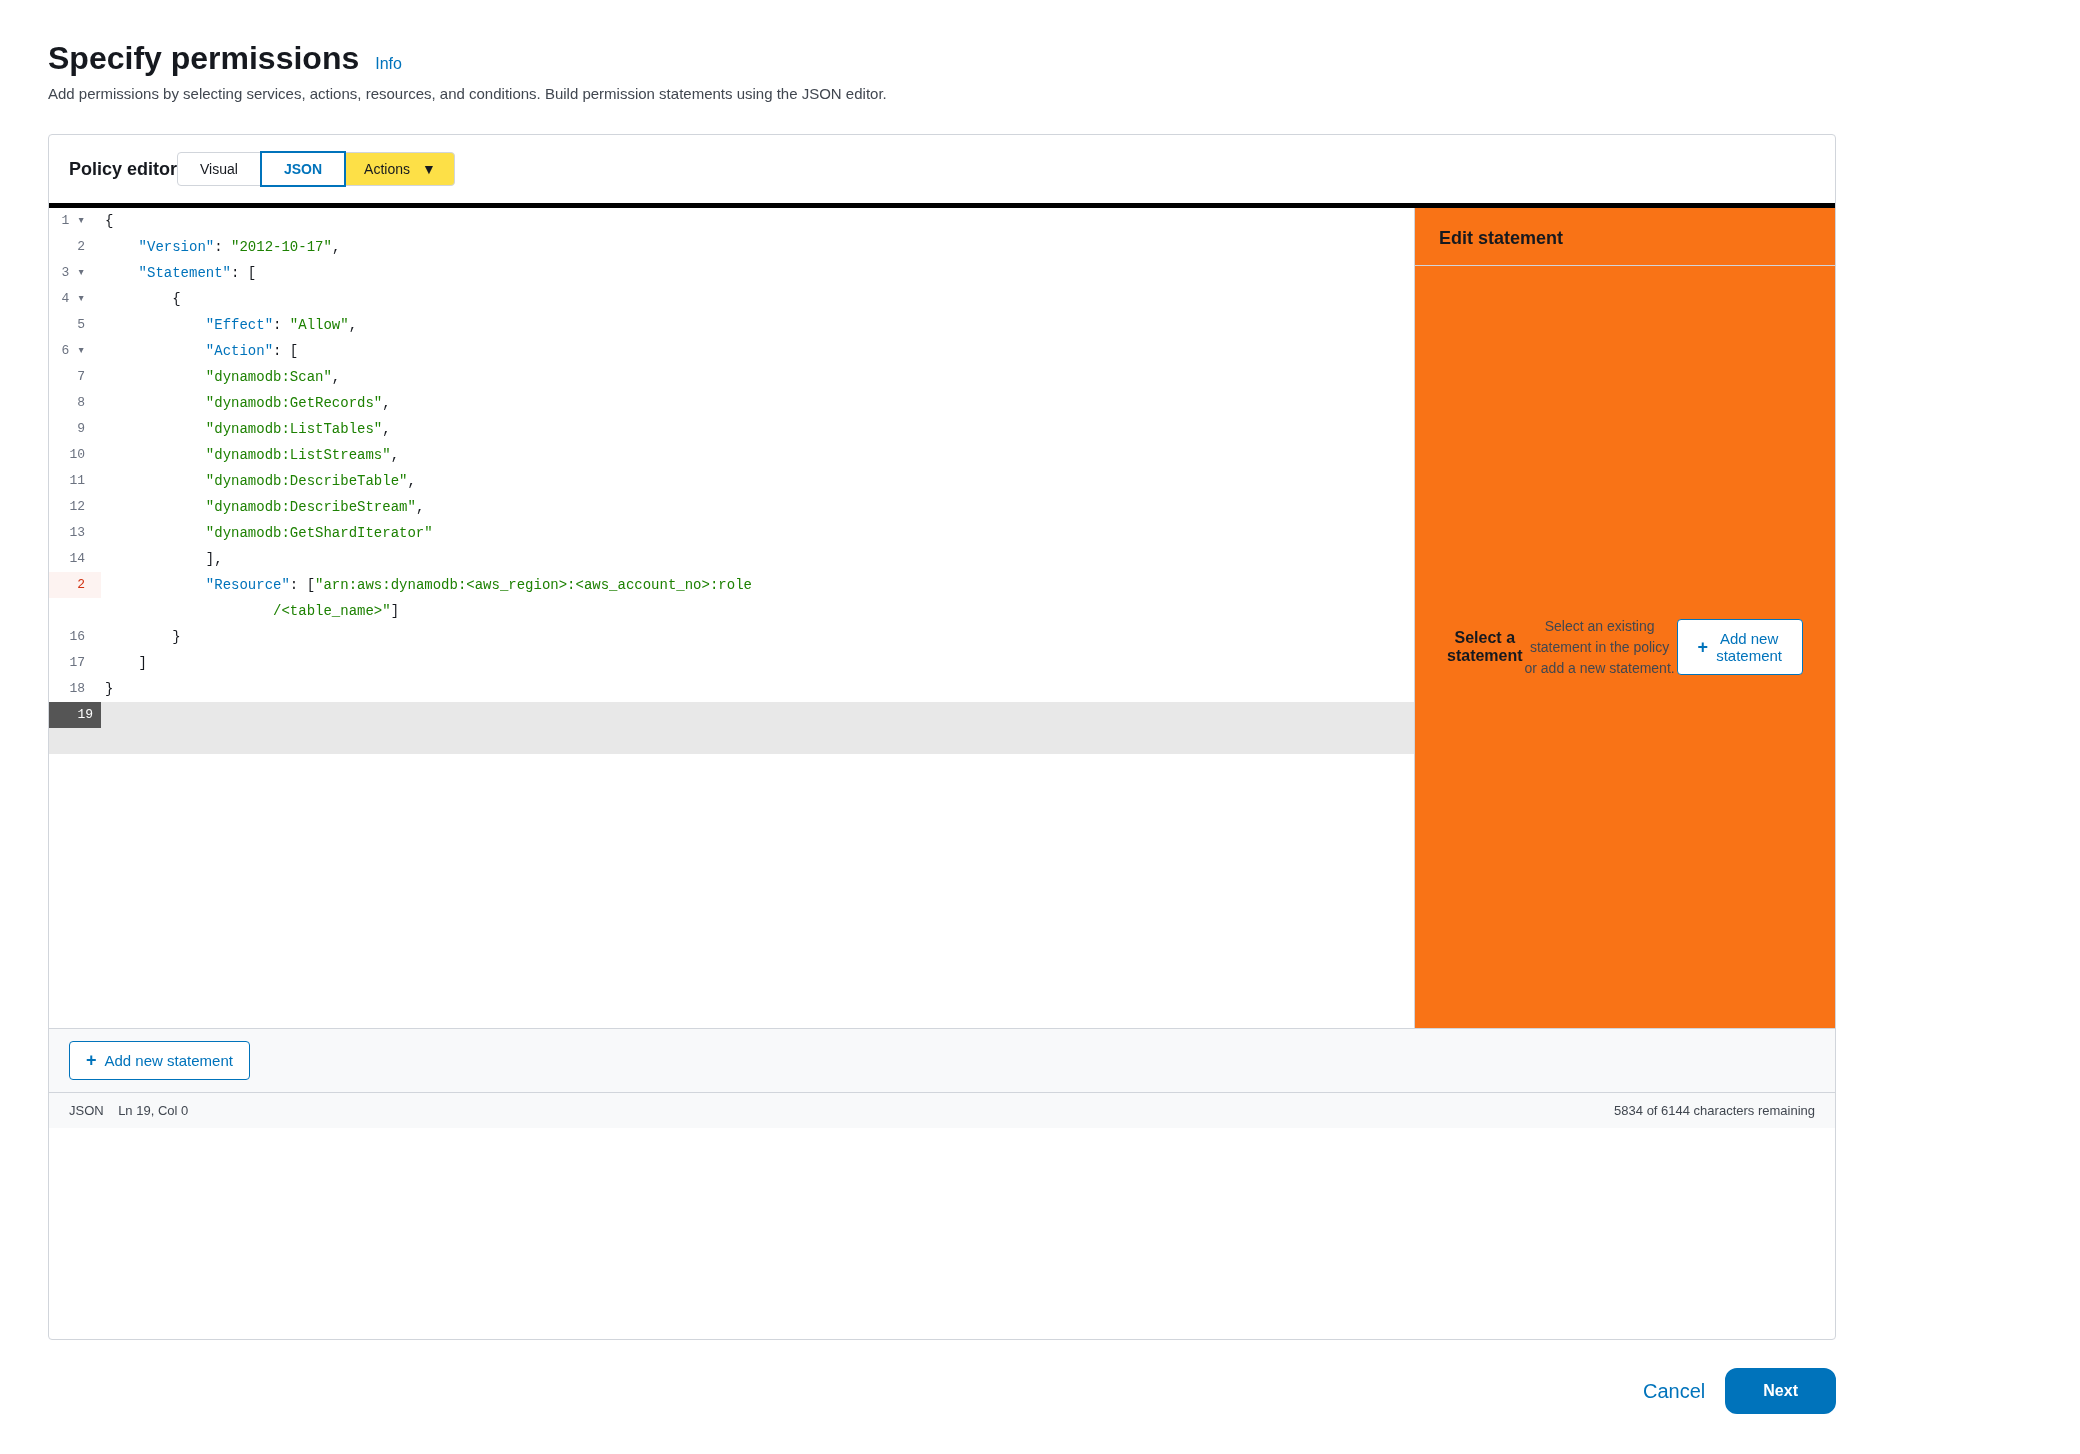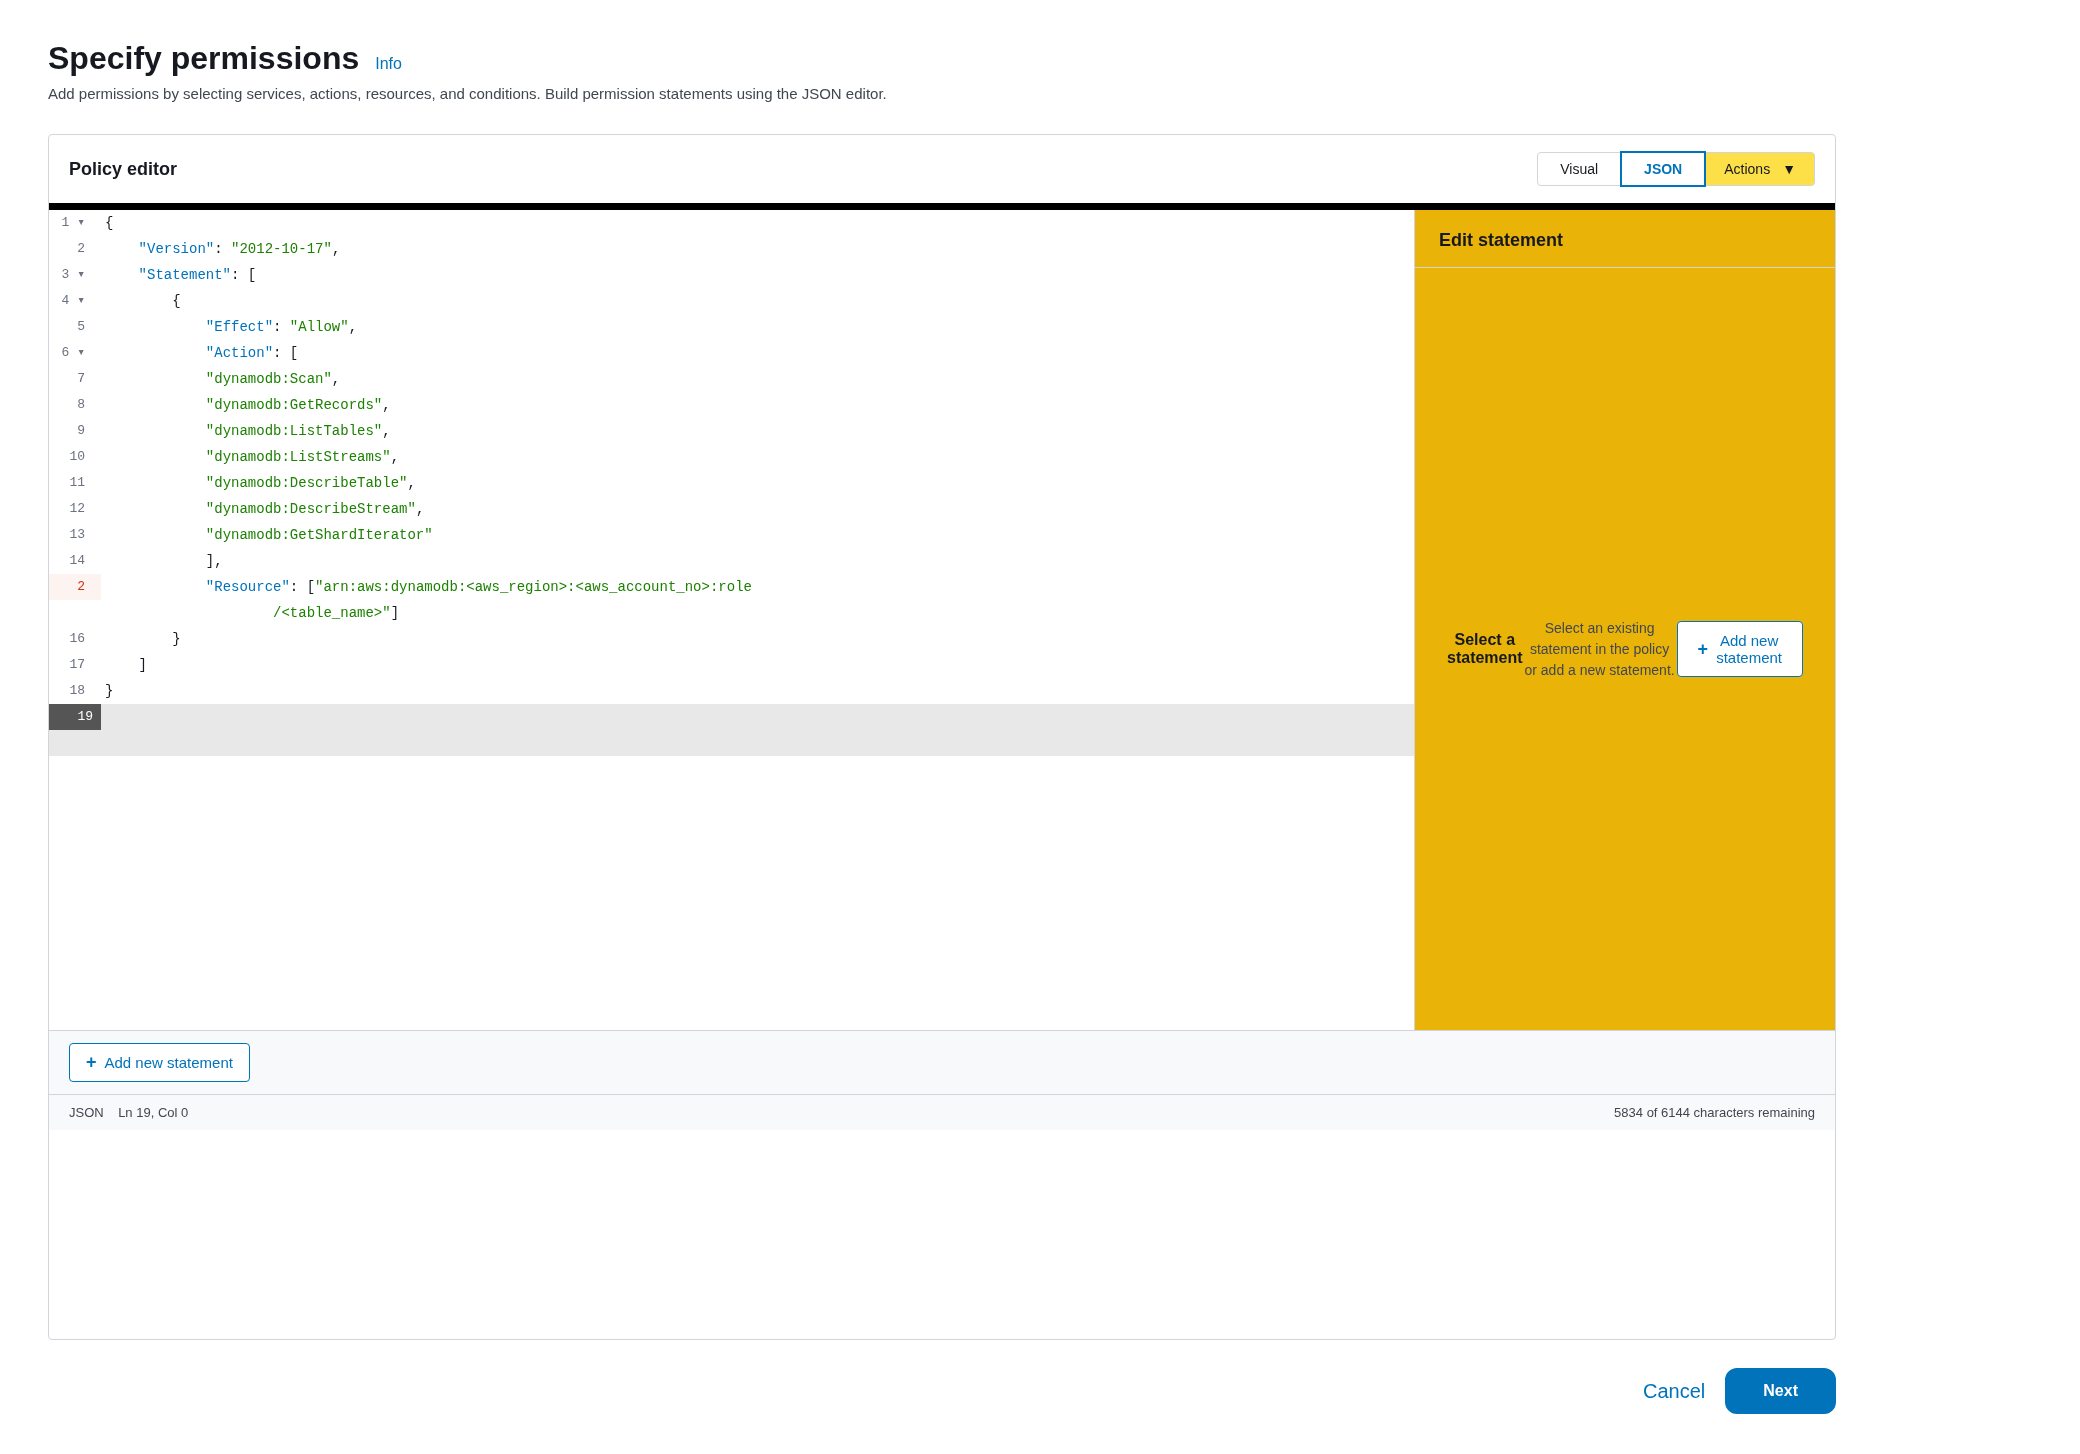--- a/index.html
+++ b/index.html
@@ -40,23 +40,22 @@
     }
     .policy-editor-section {
       border: 1px solid #d1d5db;
       border-radius: 4px;
       background: #fff;
       flex: 1;
     }
     .policy-editor-header {
       display: flex;
       align-items: center;
-      justify-content: space-between;
       padding: 16px 20px;
-      border-bottom: 7px solid #000000;
+      border-bottom: 5px solid #000000;
     }
     .policy-editor-title {
       font-size: 18px;
       font-weight: 700;
       color: #16191f;
     }
     .editor-tabs {
       display: flex;
       align-items: center;
       gap: 0;
@@ -136,21 +135,21 @@
     .line-content {
       flex: 1;
       white-space: pre;
       padding-left: 4px;
     }
     .json-brace { color: #16191f; }
     .json-key { color: #0073bb; }
     .json-string { color: #1d8102; }
     .right-panel {
       width: 420px;
-      background: #eab308;
+      background: #f97316;
       display: flex;
       flex-direction: column;
     }
     .edit-statement-header {
       padding: 20px 24px 16px 24px;
       font-size: 18px;
       font-weight: 700;
       border-bottom: 1px solid #d1d5db;
     }
     .edit-statement-body {

